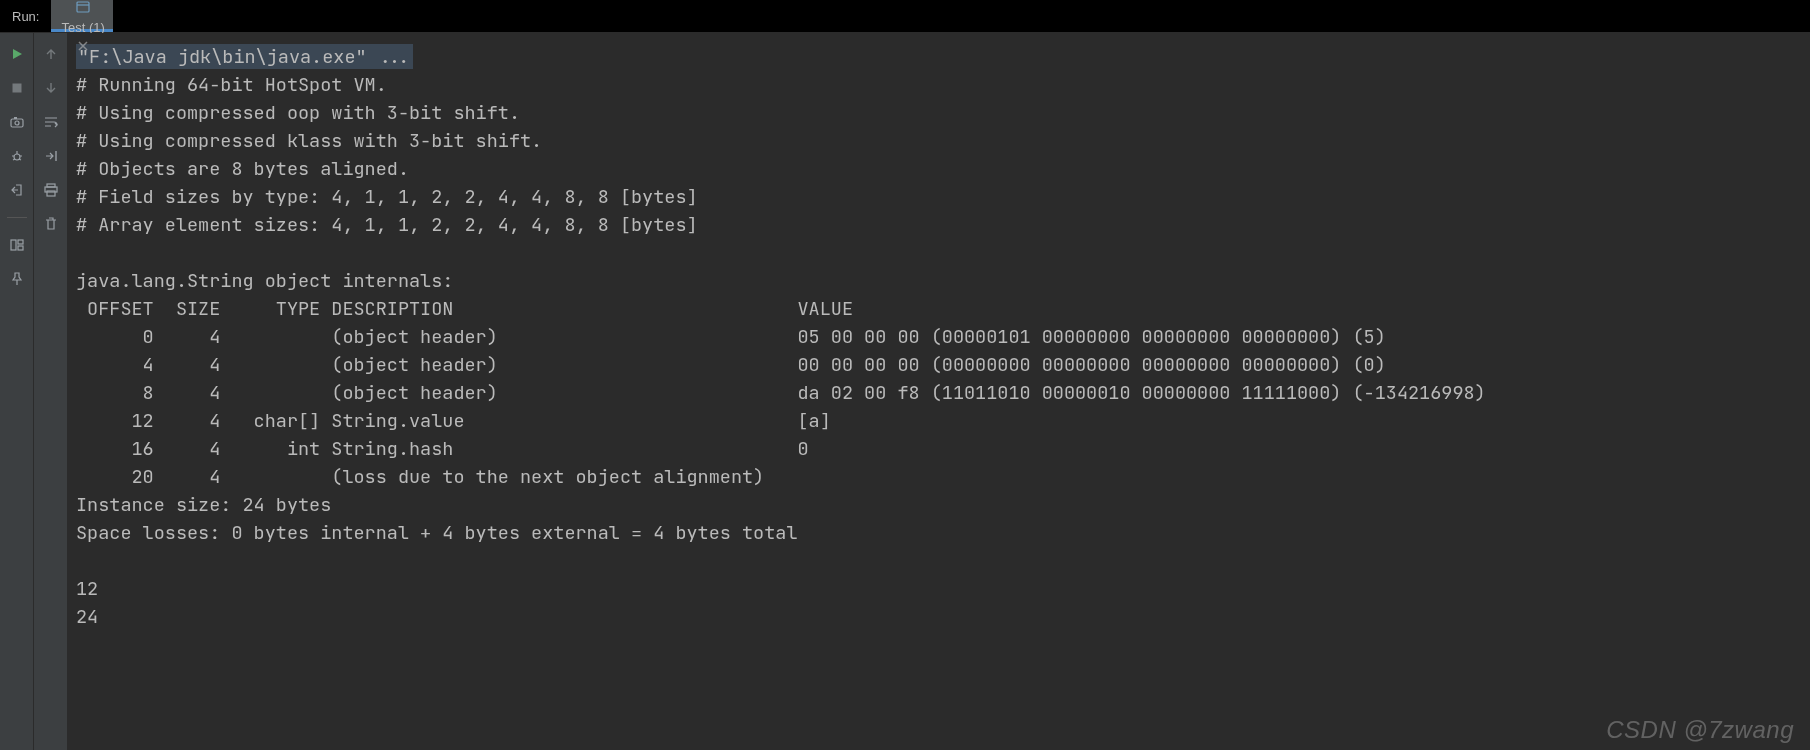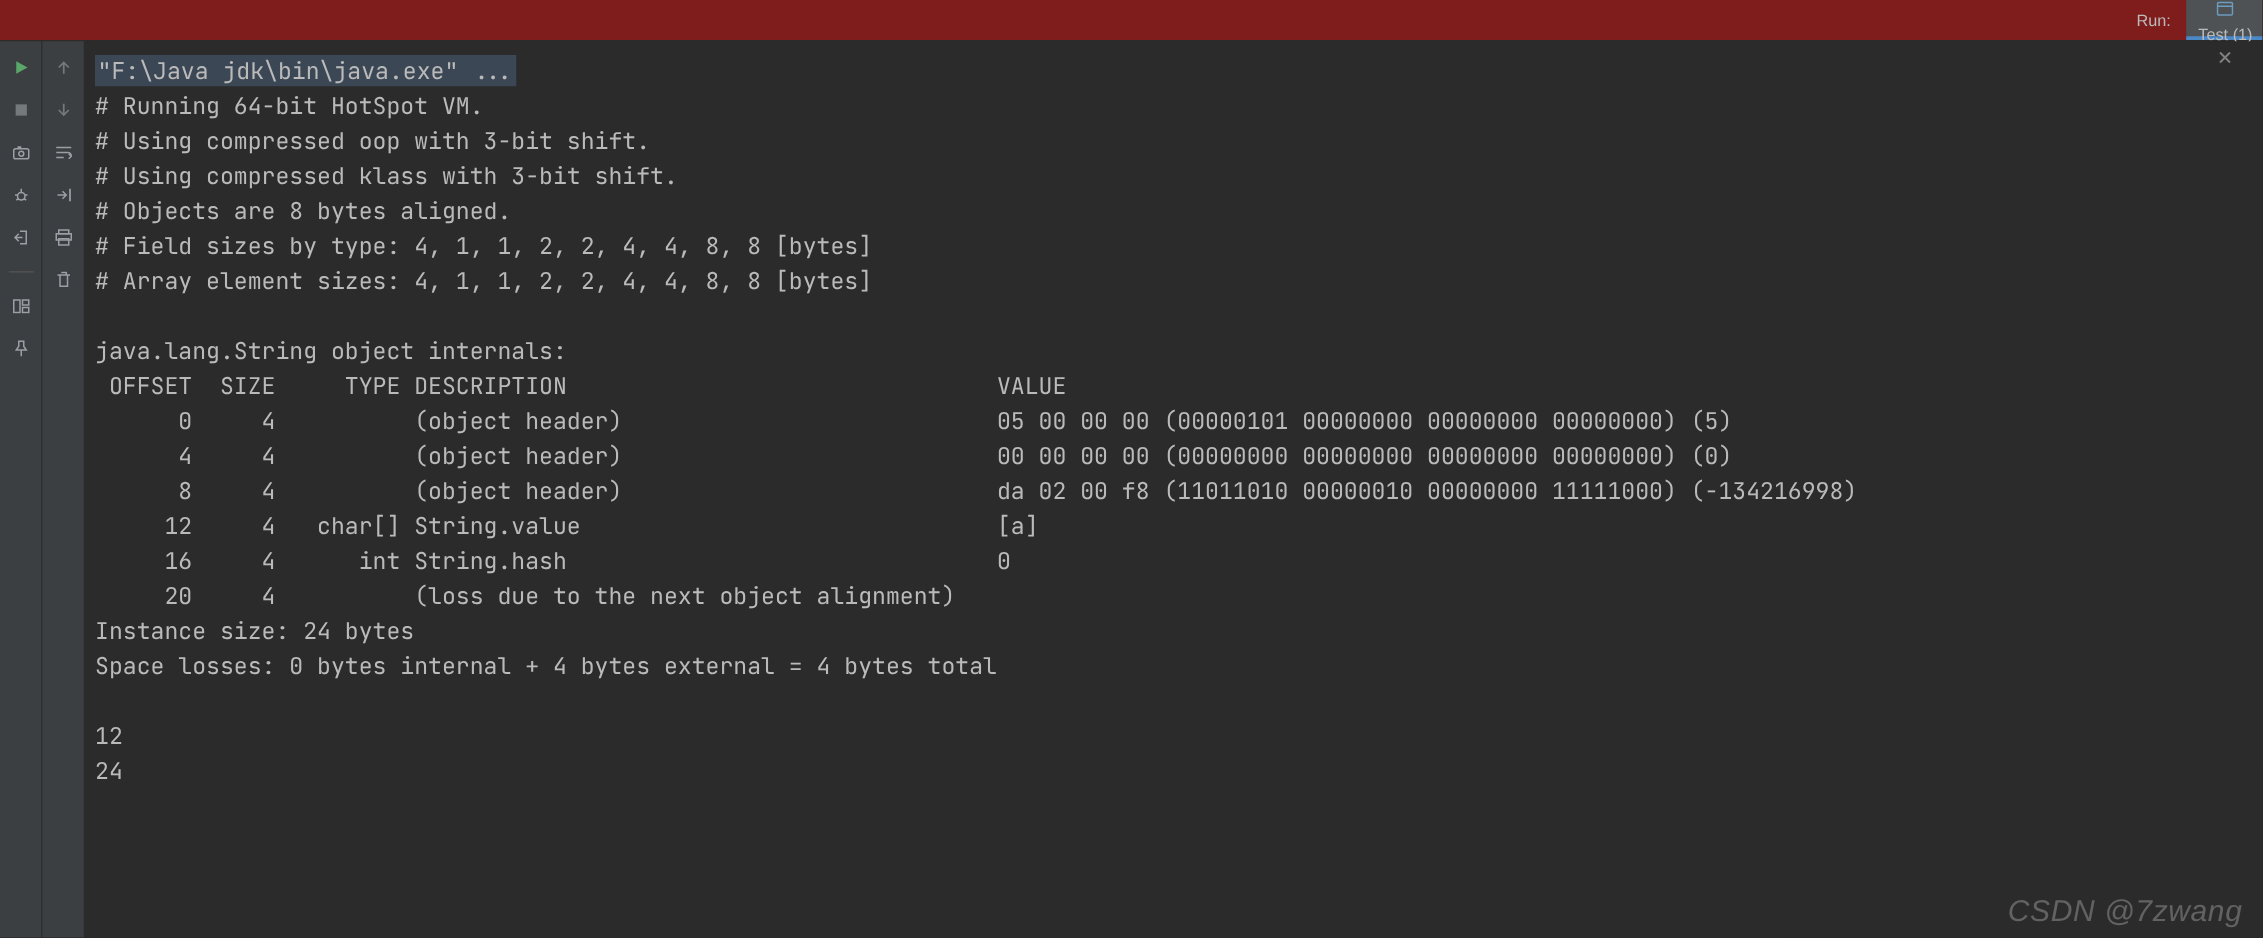--- a/index.html
+++ b/index.html
@@ -8,25 +8,24 @@
     height: 750px;
     background: #2b2b2b;
     font-family: "Segoe UI", Arial, sans-serif;
     font-size: 13px;
     color: #bbbbbb;
     overflow: hidden;
     position: relative;
   }
   .header {
     height: 33px;
-    background: #7f1d1d;
+    background: #000000;
     border-bottom: 1px solid #2b2b2b;
     display: flex;
     align-items: stretch;
-    justify-content: flex-end;
   }
   .run-label {
     padding: 0 12px;
     display: flex;
     align-items: center;
     color: #bbbbbb;
   }
   .tab {
     display: flex;
     align-items: center;

